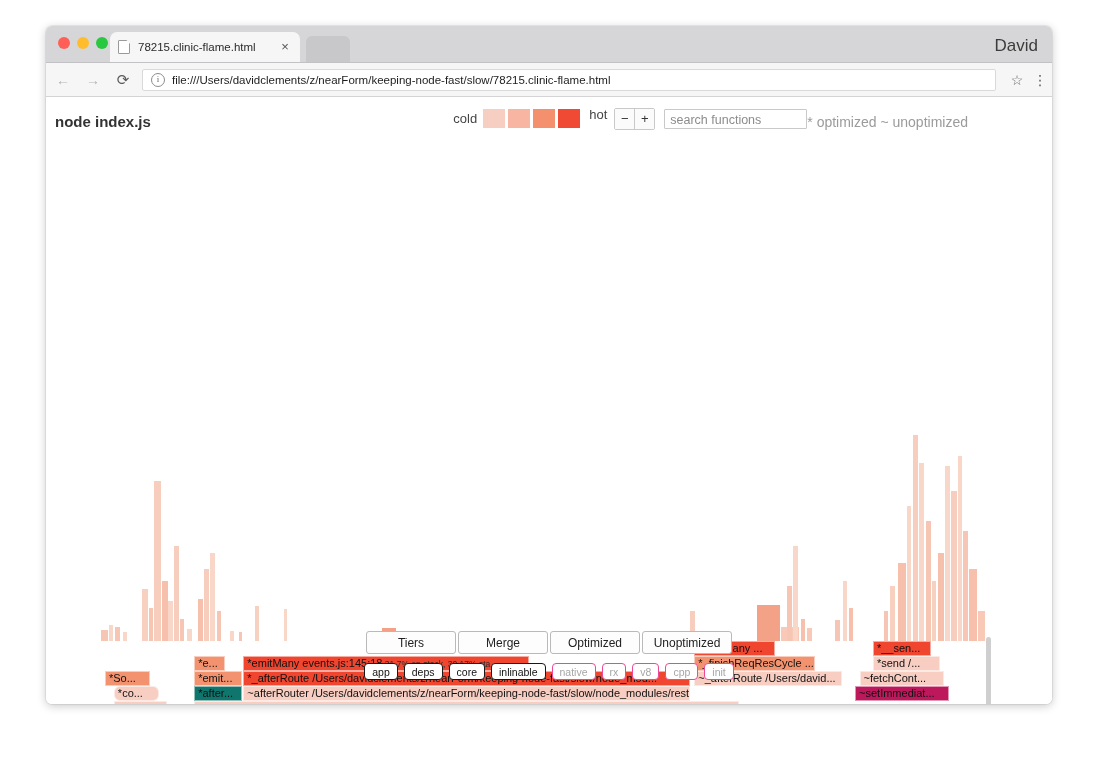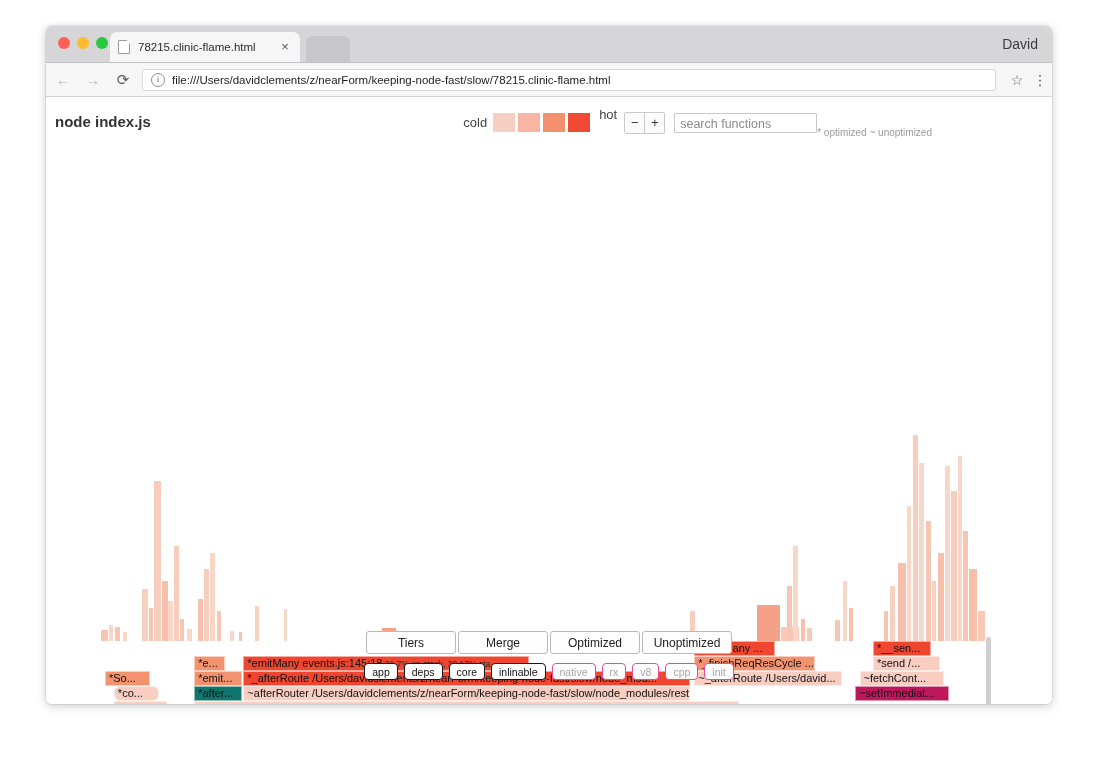--- a/index.html
+++ b/index.html
@@ -20,21 +20,21 @@
 
   .tab{position:absolute;left:64px;top:6px;width:190px;height:30px;background:#f6f6f6;
        border-radius:7px 7px 0 0;display:flex;align-items:center;padding:0 8px;box-sizing:border-box;}
   .tab-fav{width:12px;height:14px;margin-right:8px;flex:none;position:relative;}
   .tab-fav:before{content:"";position:absolute;inset:0;border:1px solid #9a9a9a;border-radius:1px;
       background:#fff;clip-path:polygon(0 0,70% 0,100% 26%,100% 100%,0 100%);}
   .tab-title{font-size:11.5px;color:#2b2b2b;white-space:nowrap;overflow:hidden;text-overflow:ellipsis;flex:1;}
   .tab-close{width:14px;height:14px;flex:none;color:#555;font-size:13px;line-height:13px;text-align:center;}
   .tab-ghost{position:absolute;left:260px;top:10px;width:44px;height:26px;background:#c8c8ca;
              border-radius:6px 6px 0 0;}
-  .profile{position:absolute;right:14px;top:10px;font-size:14px;color:#3c3c3c;}
+  .profile{position:absolute;right:14px;top:10px;font-size:17px;color:#3c3c3c;}
 
   .navbar{position:relative;height:33px;background:#f6f6f6;border-bottom:1px solid #d4d4d4;display:flex;align-items:center;}
   .navbtn{width:26px;height:26px;margin-left:4px;display:flex;align-items:center;justify-content:center;
           color:#b4b4b4;font-size:14px;flex:none;}
   .navbtn.active{color:#5a5a5a;}
   .reload{color:#5a5a5a;font-size:15px;}
   .omnibox{flex:1;margin:0 10px 0 6px;height:22px;background:#fff;border:1px solid #d9d9d9;border-radius:2px;
            display:flex;align-items:center;padding:0 8px;box-sizing:border-box;}
   .info-ico{width:12px;height:12px;border:1px solid #8d8d8d;border-radius:50%;color:#6e6e6e;font-size:9px;
             line-height:11px;text-align:center;margin-right:7px;flex:none;font-family:"Liberation Serif",serif;}
@@ -44,28 +44,28 @@
 
   
   .content{position:relative;height:609px;background:#fff;}
 
   .apptitle{position:absolute;left:9px;top:16px;font-size:15px;font-weight:bold;color:#333;}
 
   .ctrls{position:absolute;right:6px;top:10px;display:flex;flex-direction:row;align-items:flex-end;}
   .ctrl-row{display:flex;align-items:center;}
   .lbl-cold,.lbl-hot{font-size:13px;color:#444;}
   .lbl-cold{margin-right:6px;}
-  .lbl-hot{margin:0 7px 16px 6px;}
+  .lbl-hot{margin:0 7px 8px 6px;}
   .sw{width:22px;height:19px;margin-right:3px;}
   .zoombox{display:flex;border:1px solid #c9c9c9;border-radius:2px;overflow:hidden;background:#fff;}
   .zoombtn{width:19px;height:20px;font-size:13px;color:#333;display:flex;align-items:center;justify-content:center;background:#fbfbfb;}
   .zoombtn+.zoombtn{border-left:1px solid #c9c9c9;}
   .searchbox{margin-left:9px;width:143px;height:20px;border:1px solid #c9c9c9;background:#fff;border-radius:1px;
              font-size:12.5px;color:#8c8c8c;padding:0 5px;box-sizing:border-box;line-height:20px;}
-  .legend2{font-size:10px;color:#9b9b9b;margin-top:2px;margin-right:114px;}
+  .legend2{font-size:14px;color:#9b9b9b;margin-top:2px;margin-right:78px;}
 
   
   .flame{position:absolute;left:50px;top:94px;width:893px;height:539px;}
   .spikes{position:absolute;left:0;bottom:89px;width:100%;height:285px;}
   .spike{position:absolute;bottom:0;}
 
   .rows{position:absolute;left:0;bottom:14px;width:100%;height:75px;}
   .row{position:absolute;left:0;width:100%;height:15px;}
   .fr{position:absolute;top:0;height:15px;box-sizing:border-box;border:1px solid rgba(255,255,255,.55);
       overflow:hidden;white-space:nowrap;font-size:11px;line-height:13px;color:#111;padding-left:3px;}

